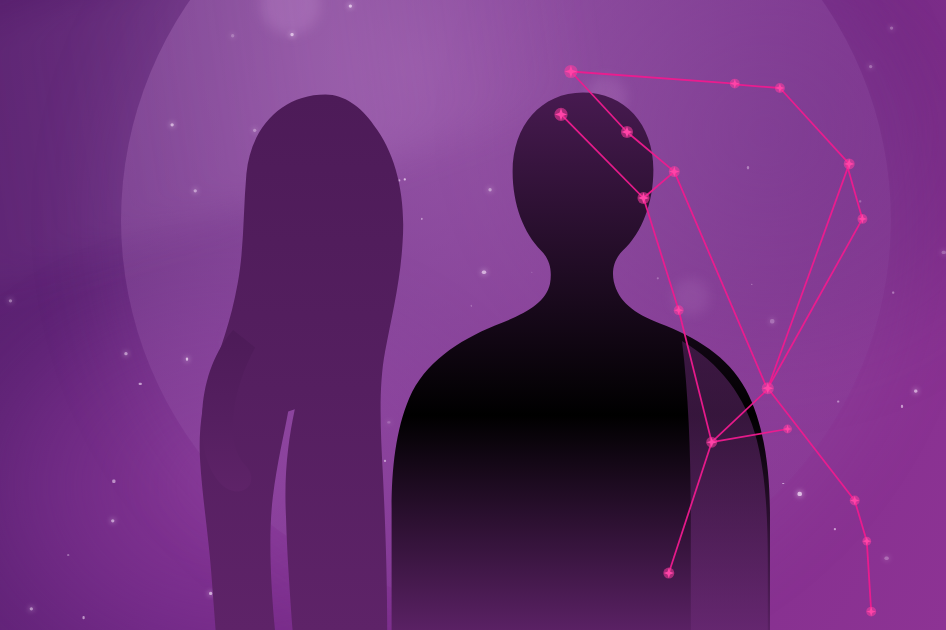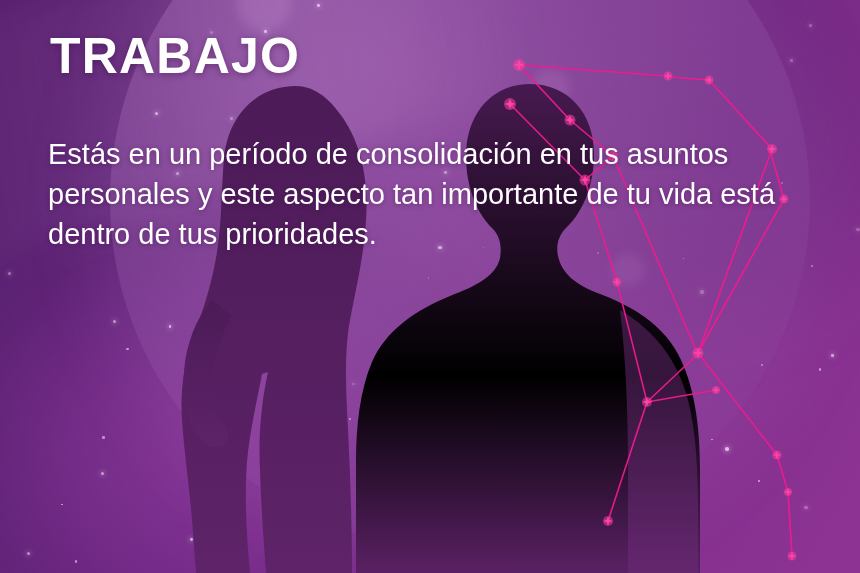--- a/index.html
+++ b/index.html
@@ -415,17 +415,15 @@
           </g>
         <g transform="translate(788,492)">
             <circle class="con-star-glow" r="4"></circle>
             <path class="con-star" d="M0,-3.8 L1,-1 L3.8,0 L1,1 L0,3.8 L-1,1 L-3.8,0 L-1,-1 Z"></path>
           </g>
       </g>
     </svg>
   </div>
 
   <div class="content">
-    <h1 class="title">TRABAJO</h1>
-    <p class="body-text">Estás en un período de consolidación en tus asuntos personales y este aspecto tan importante de tu vida está dentro de tus prioridades.</p>
   </div>
 
 </div>
 
 </body></html>

